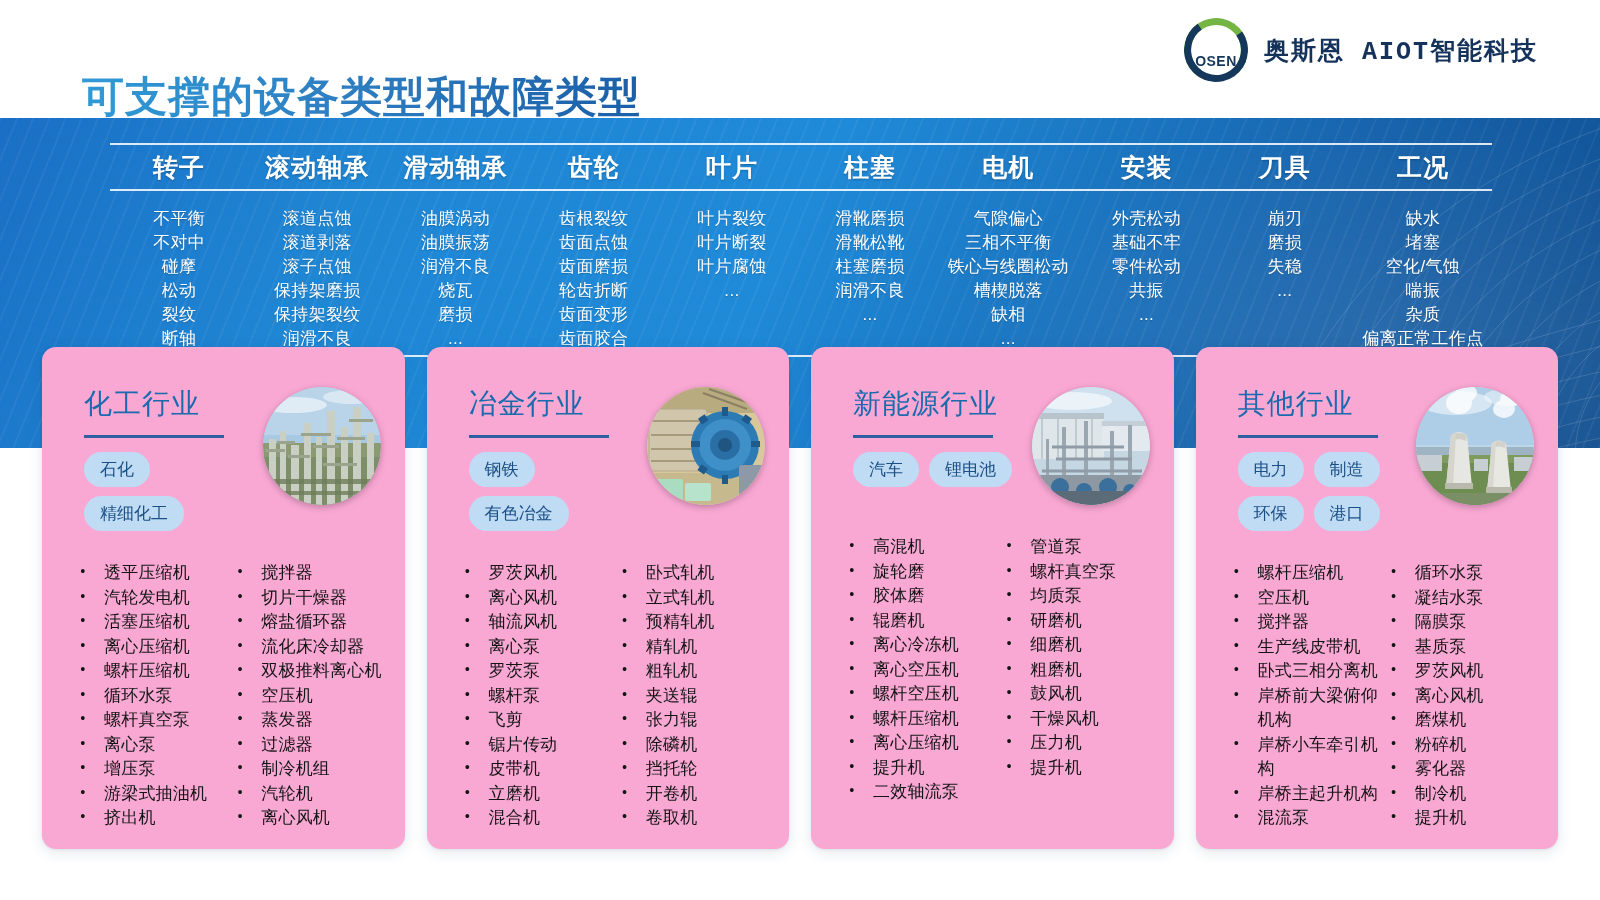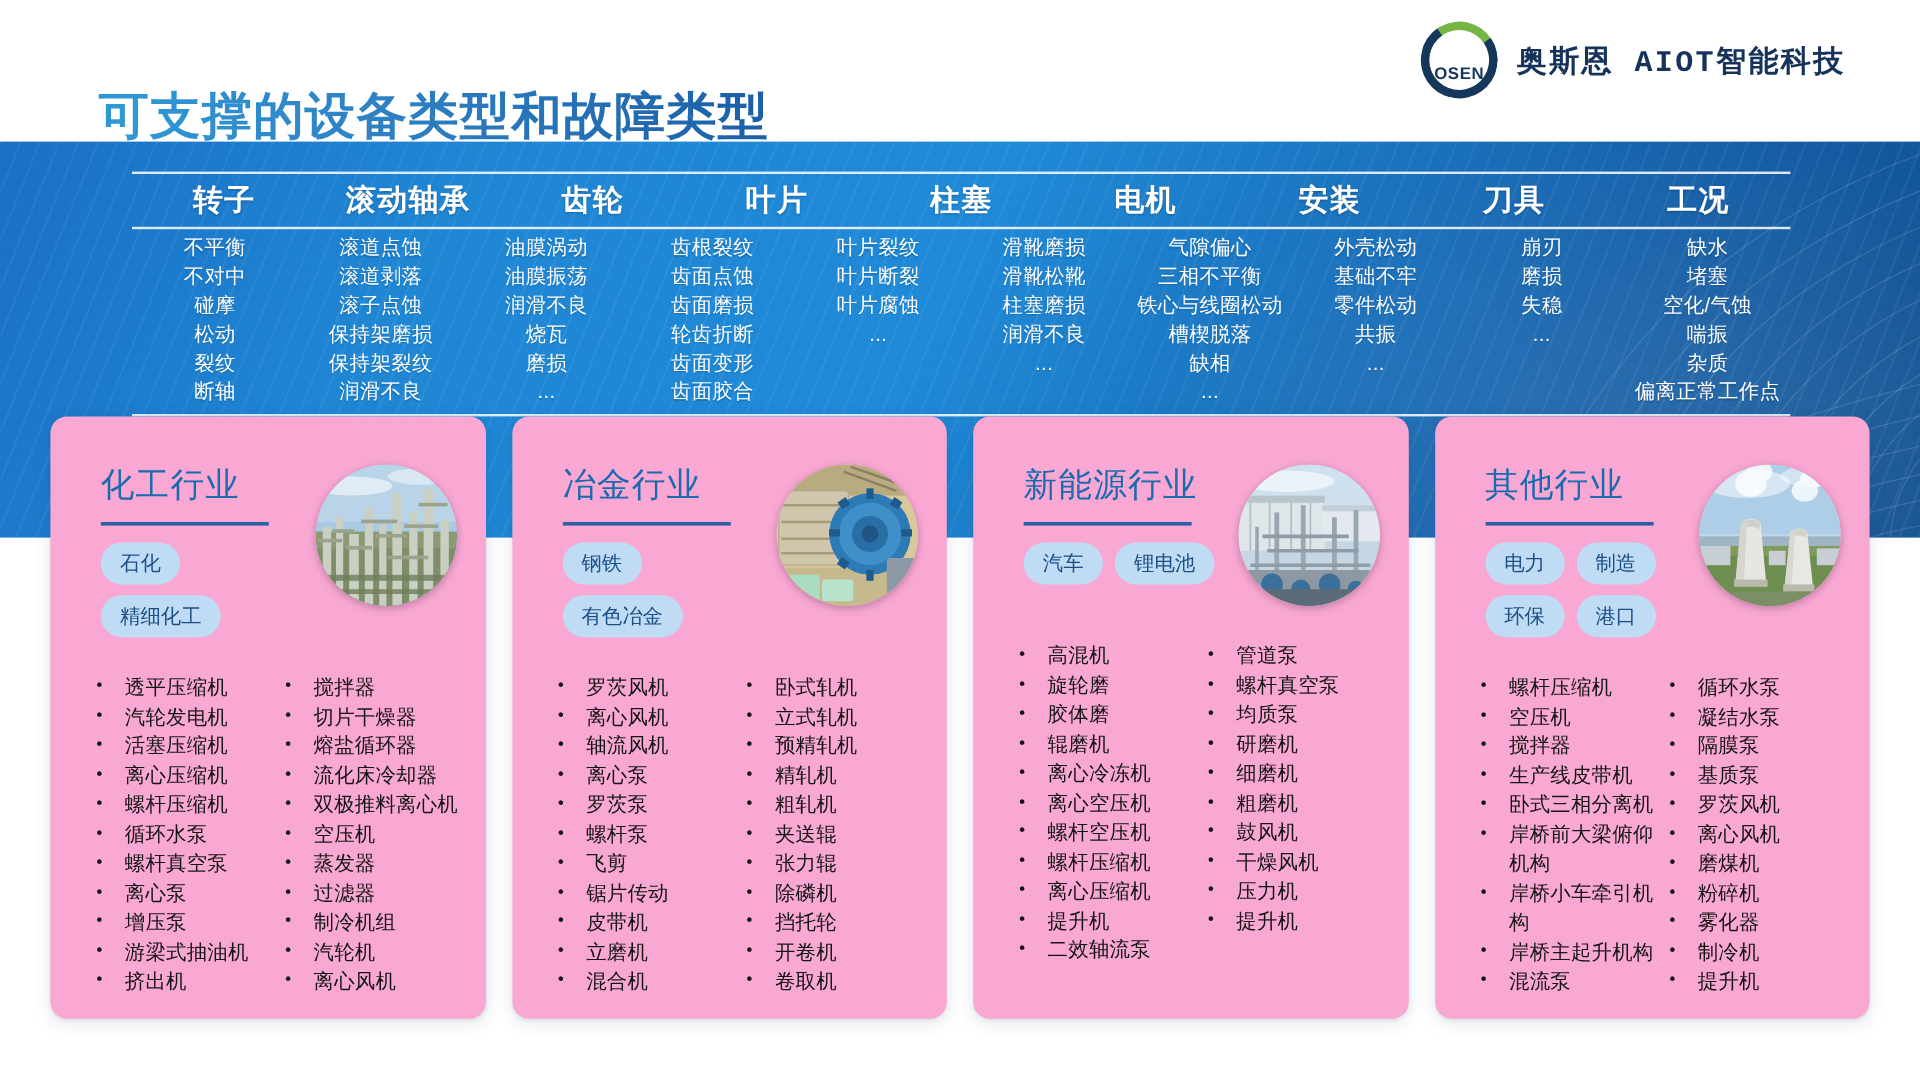--- a/index.html
+++ b/index.html
@@ -62,33 +62,33 @@
     opacity: .45;
   }
 
   
   .fault-table {
     position: absolute; left: 110px; top: 143px; width: 1382px;
     z-index: 3;
   }
   .rule { height: 2px; background: rgba(255,255,255,.85); width: 100%; }
   .rule.top { margin-bottom: 0; }
-  .fault-cols { display: flex; }
+  .fault-cols { display: flex; justify-content: center; }
   .fault-col { flex: 1 1 0; text-align: center; min-width: 0; }
   .fault-head {
     font-size: 25px; font-weight: 700; color: #ffffff;
     line-height: 44px; letter-spacing: 1px;
     text-shadow: 0 1px 2px rgba(0,0,0,.25);
   }
   .fault-item {
     font-size: 17px; color: #ffffff; line-height: 24px;
     letter-spacing: .3px; white-space: nowrap;
     text-shadow: 0 1px 1px rgba(0,0,0,.18);
   }
-  .fault-body { padding-top: 4px; min-height: 150px; }
+  .fault-body { padding-top: 16px; min-height: 150px; }
 
   
   .cards {
     position: absolute; left: 42px; top: 347px; width: 1516px;
     display: flex; gap: 22px; z-index: 5;
   }
   .card {
     width: 365px; background: #f9a8d4; border-radius: 14px;
     box-shadow: 0 3px 14px rgba(30,60,110,.13), 0 1px 3px rgba(0,0,0,.06);
     padding: 24px 20px 18px 20px;
@@ -176,20 +176,23 @@
   </div>
 
   <div class="fault-table">
     <div class="rule top"></div>
     <div class="fault-cols" id="head-row">
         <div class="fault-col">
           <div class="fault-head">转子</div>
         </div>
         <div class="fault-col">
           <div class="fault-head">滚动轴承</div>
+        </div>
+        <div class="fault-col">
+          <div class="fault-head">滑动轴承</div>
         </div>
         <div class="fault-col">
           <div class="fault-head">齿轮</div>
         </div>
         <div class="fault-col">
           <div class="fault-head">叶片</div>
         </div>
         <div class="fault-col">
           <div class="fault-head">柱塞</div>
         </div>

